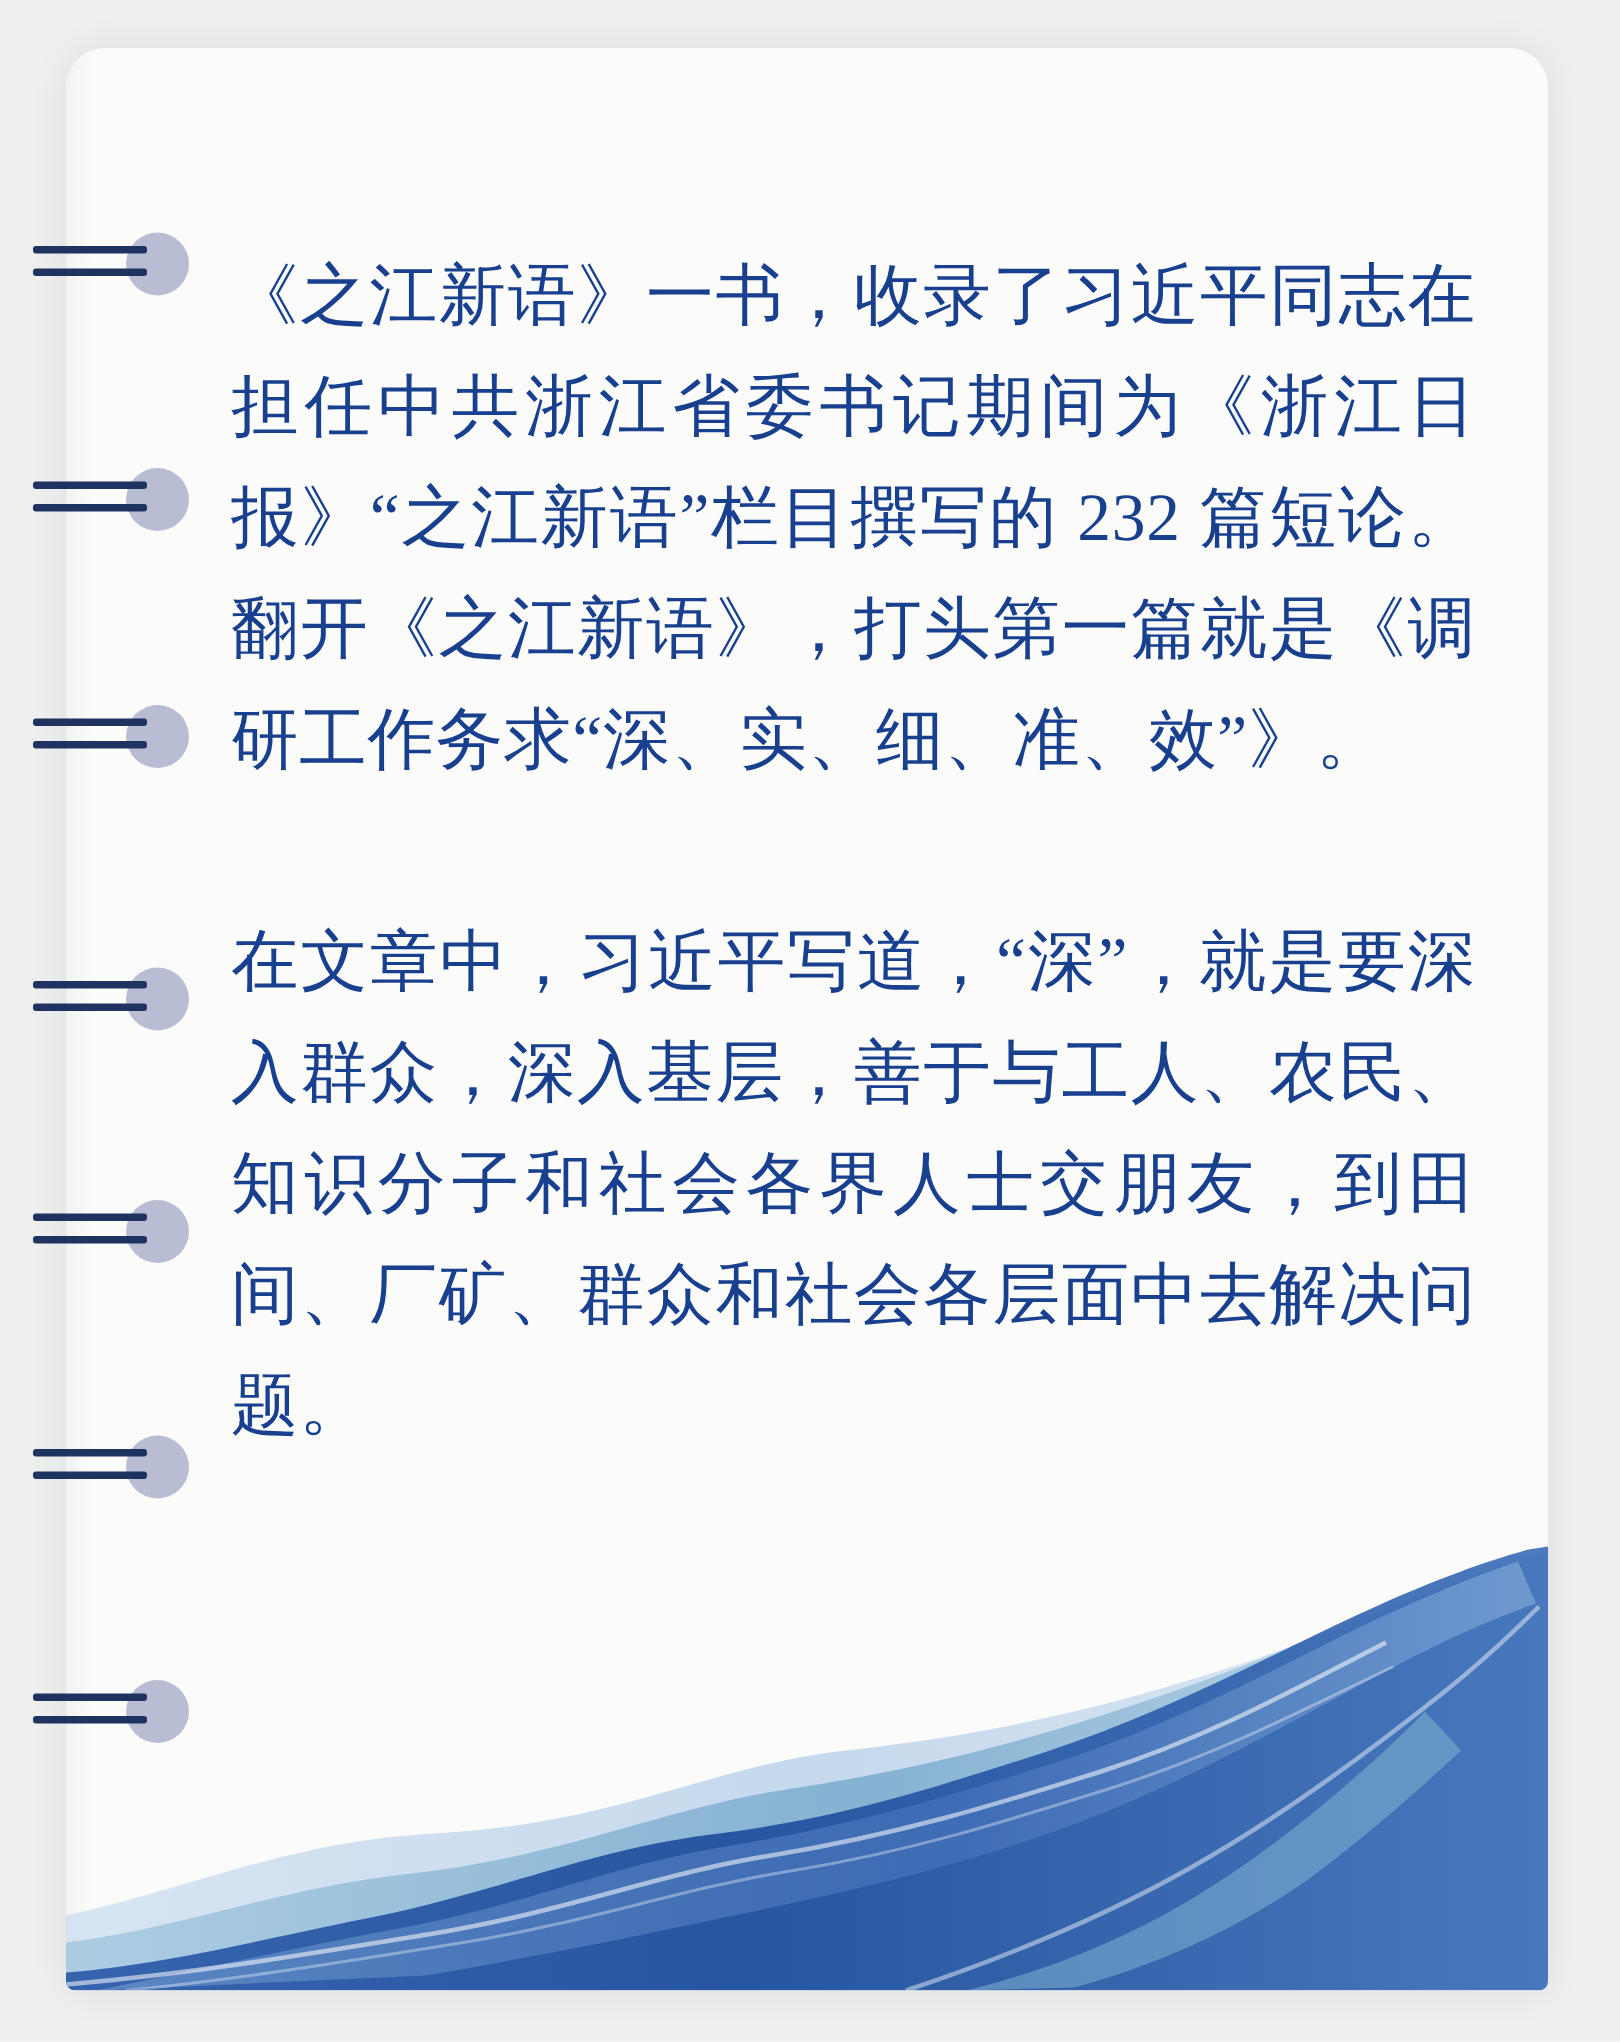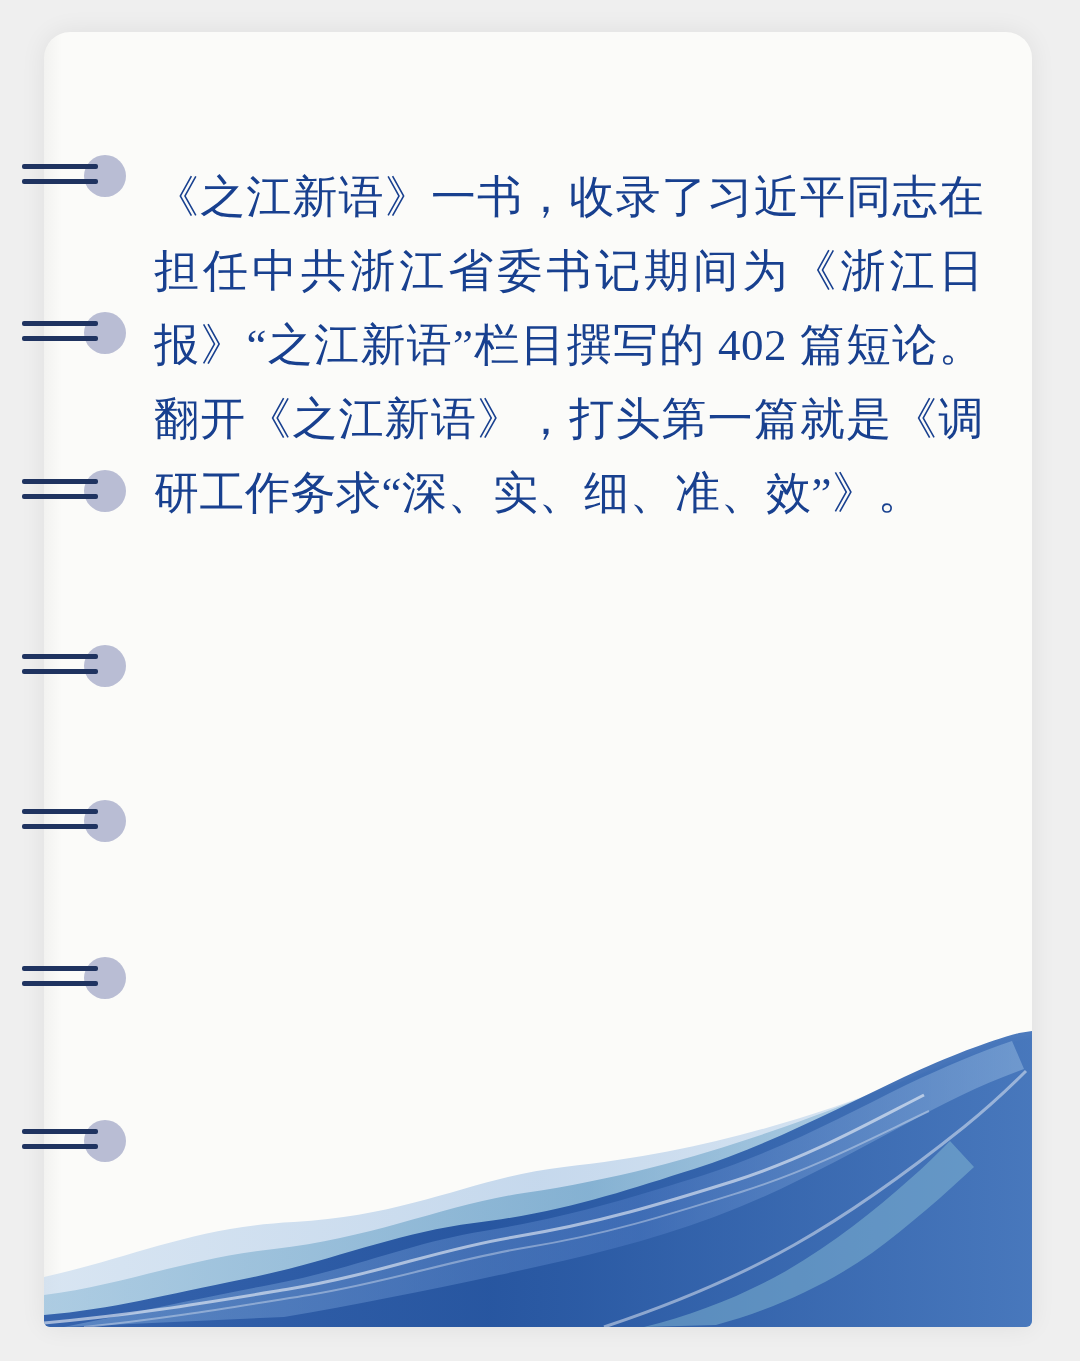--- a/index.html
+++ b/index.html
@@ -120,21 +120,22 @@
   .wave-art svg { display: block; width: 100%; height: 100%; }
 </style>
 </head>
 <body>
 
 <div class="page-wrap">
 
   <div class="card">
 
     <div class="content">
-      <p class="para">《之江新语》一书，收录了习近平同志在担任中共浙江省委书记期间为《浙江日报》“之江新语”栏目撰写的 402 篇短论。翻开《之江新语》，打头第一篇就是《调研工作务求“深、实、细、准、效”》。</p>
+      <p class="para">《之江新语》一书，收录了习近平同志在担任中共浙江省委书记期间为《浙江日报》“之江新语”栏目撰写的 232 篇短论。翻开《之江新语》，打头第一篇就是《调研工作务求“深、实、细、准、效”》。</p>
+      <p class="para">在文章中，习近平写道，“深”，就是要深入群众，深入基层，善于与工人、农民、知识分子和社会各界人士交朋友，到田间、厂矿、群众和社会各层面中去解决问题。</p>
     </div>
 
     <div class="wave-art">
       <svg viewBox="0 0 988 300" preserveAspectRatio="none" aria-hidden="true">
         <defs>
           <linearGradient id="g1" x1="0" y1="0" x2="1" y2="0">
             <stop offset="0%" stop-color="#2b5aa8"></stop>
             <stop offset="45%" stop-color="#1f4e9c"></stop>
             <stop offset="100%" stop-color="#3d6fb8"></stop>
           </linearGradient>

